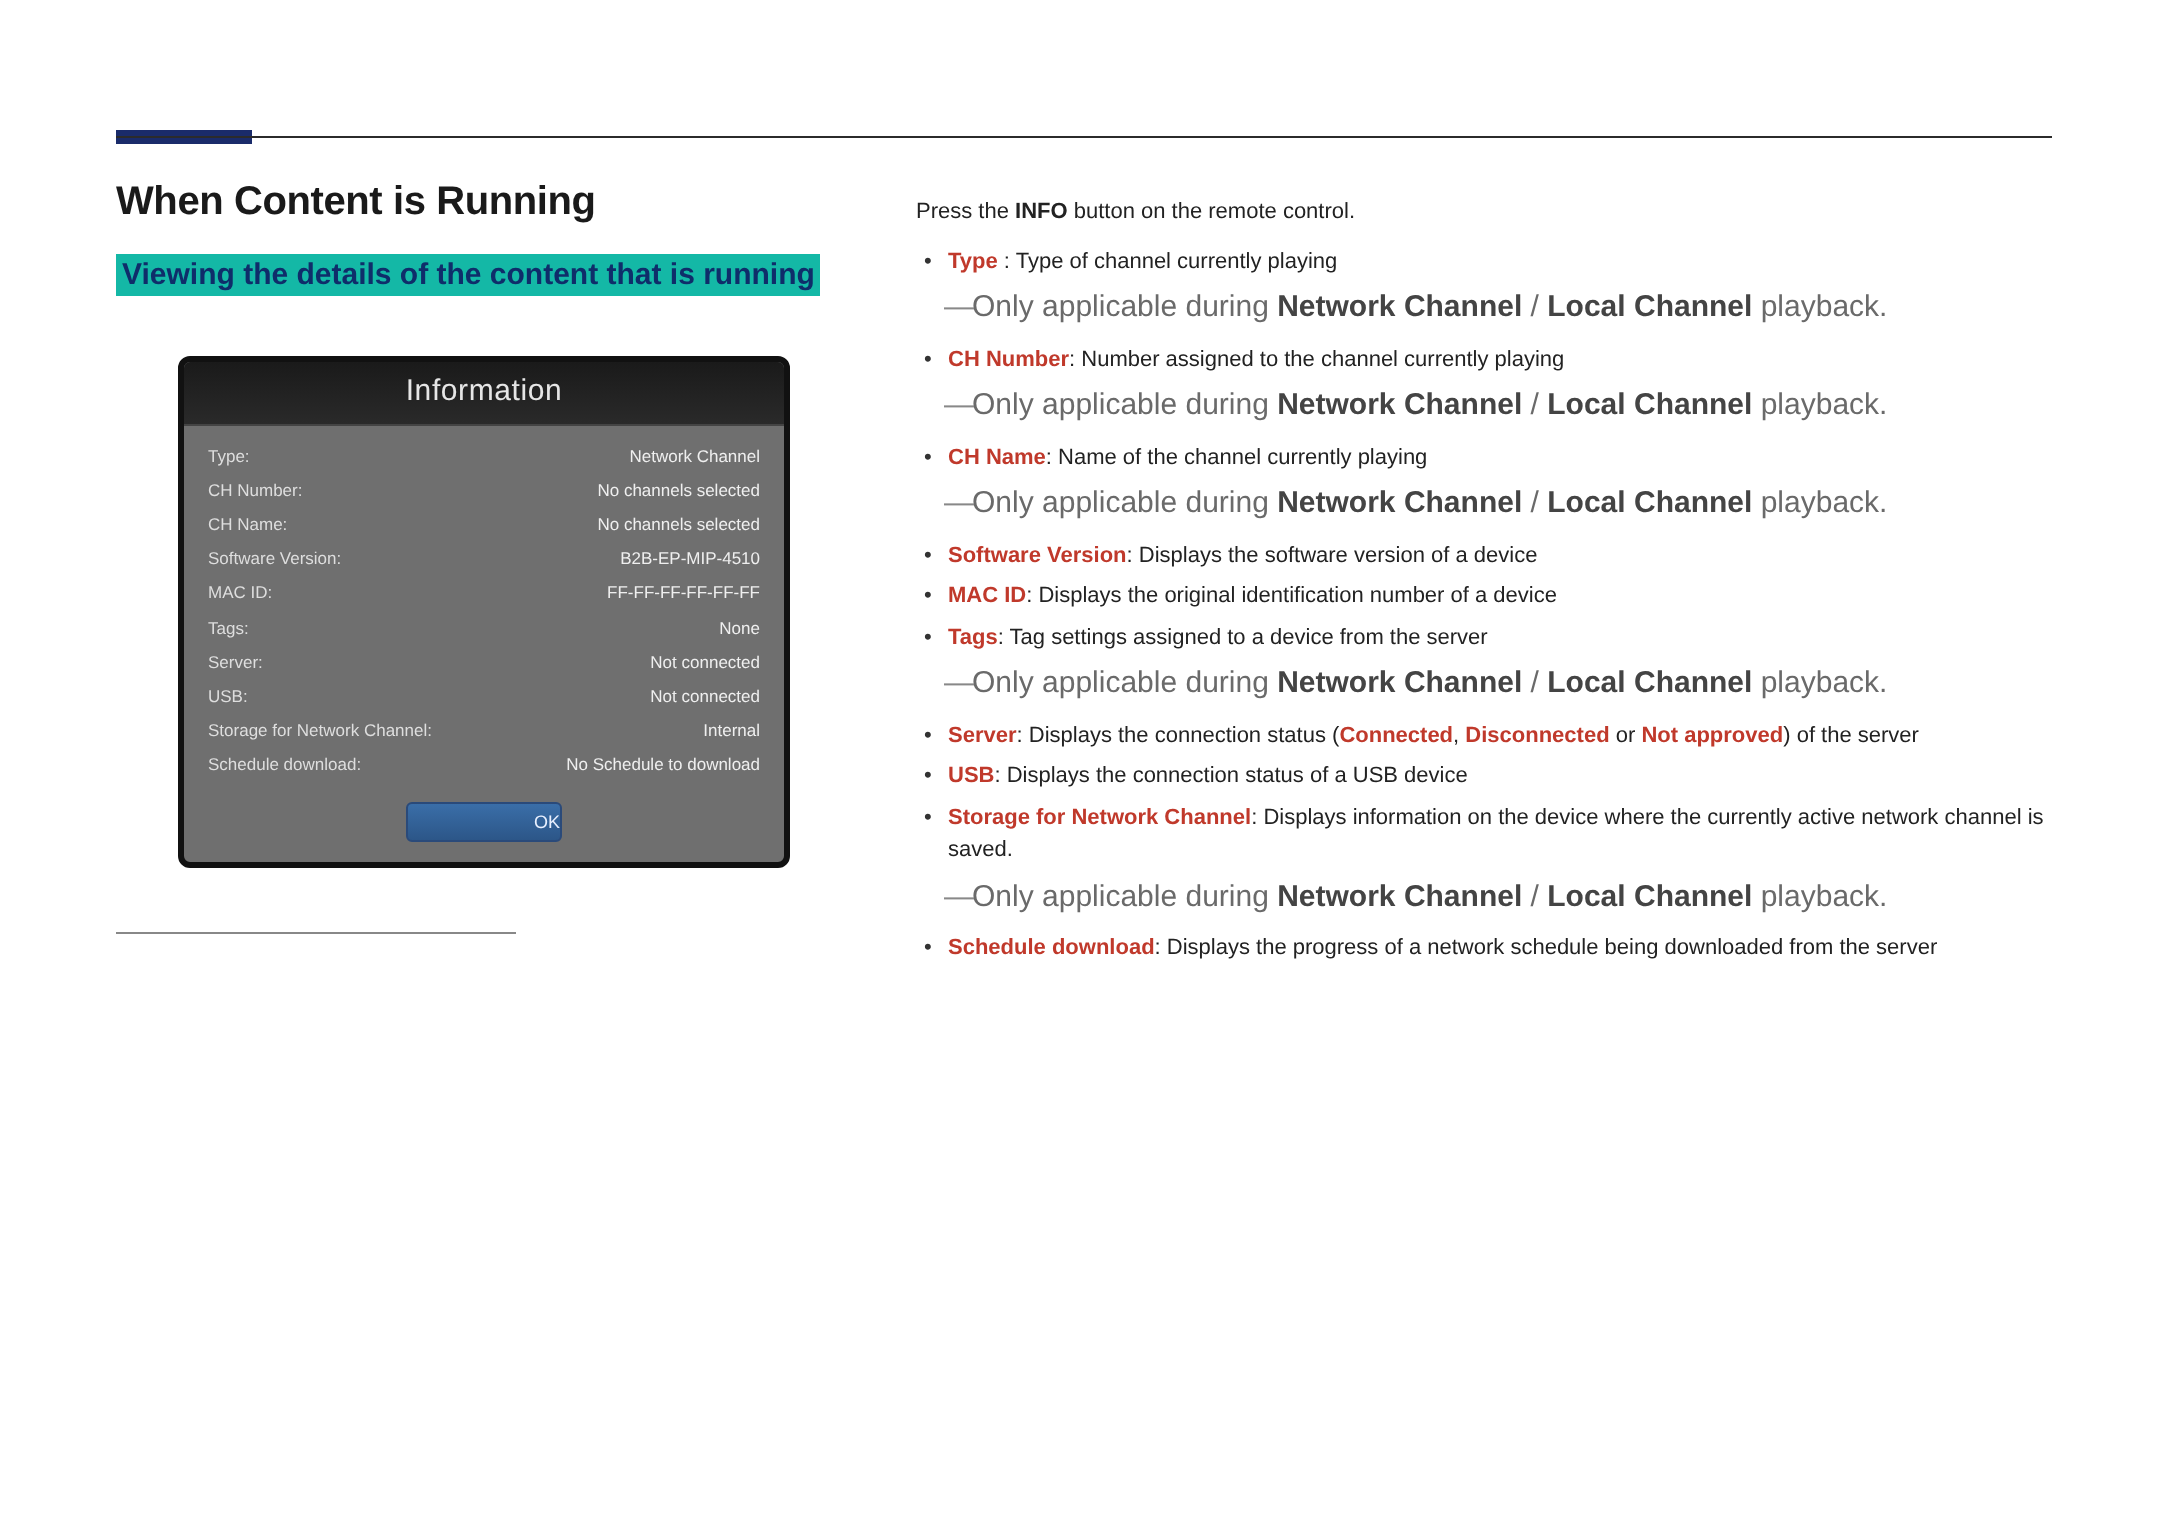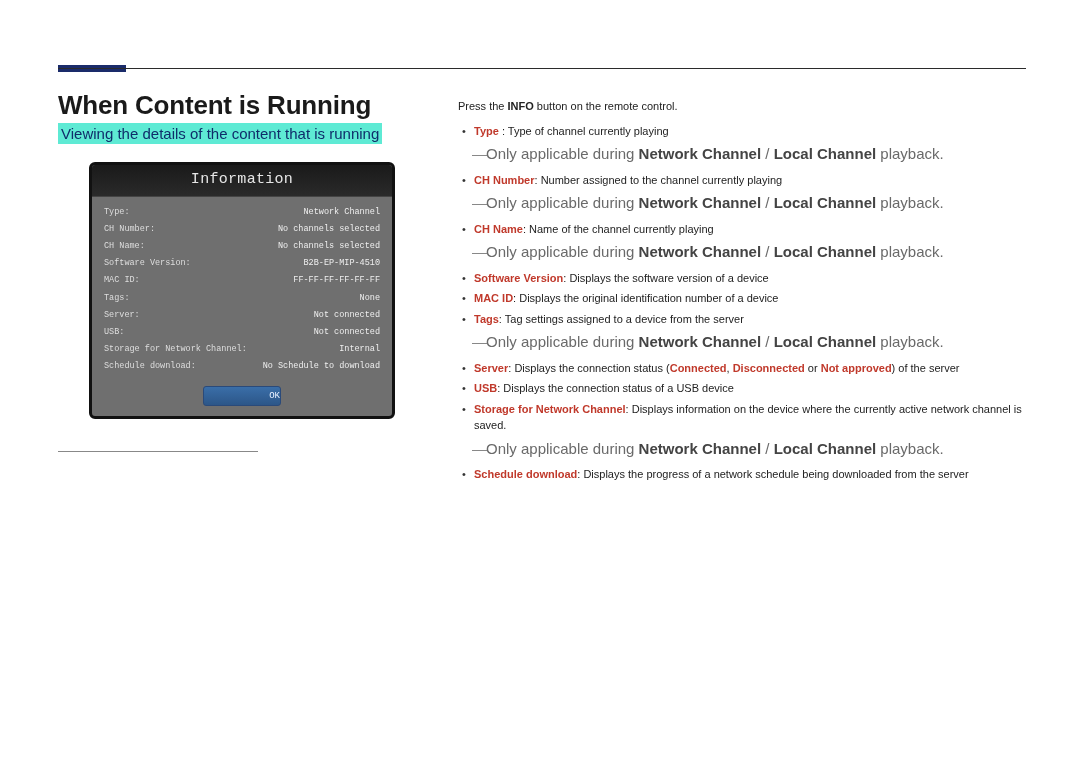--- a/index.html
+++ b/index.html
@@ -26,44 +26,44 @@
     background: #1a2b6a;
   }
   .content {
     display: flex;
     gap: 32px;
     padding-top: 32px;
   }
   .left-col { width: 368px; flex: 0 0 368px; }
   .right-col { flex: 1; padding-top: 8px; }
   h1 {
-    font-size: 26px;
+    font-size: 20px;
     font-weight: 700;
     color: #1a1a1a;
-    margin-bottom: 2px;
+    margin-bottom: 14px;
     letter-spacing: -0.2px;
   }
   h2.highlight {
     display: inline-block;
     font-size: 15px;
-    font-weight: 400;
+    font-weight: 700;
     color: #0f2d6a;
-    background: #5eead4;
+    background: #14b8a6;
     padding: 2px 3px;
     margin-bottom: 18px;
   }
 
   
   .info-panel {
     width: 306px;
-    margin: 0 auto;
+    margin: 12px auto;
     border: 3px solid #111;
     border-radius: 6px;
     background: #6f6f6f;
-    font-family: Liberation Mono, monospace;
+    font-family: Liberation Sans, sans-serif;
     overflow: hidden;
   }
   .info-header {
     background: linear-gradient(#1a1a1a, #2a2a2a);
     color: #e6e6e6;
     text-align: center;
     font-size: 15px;
     font-weight: 300;
     padding: 6px 0 8px;
     letter-spacing: 0.3px;

